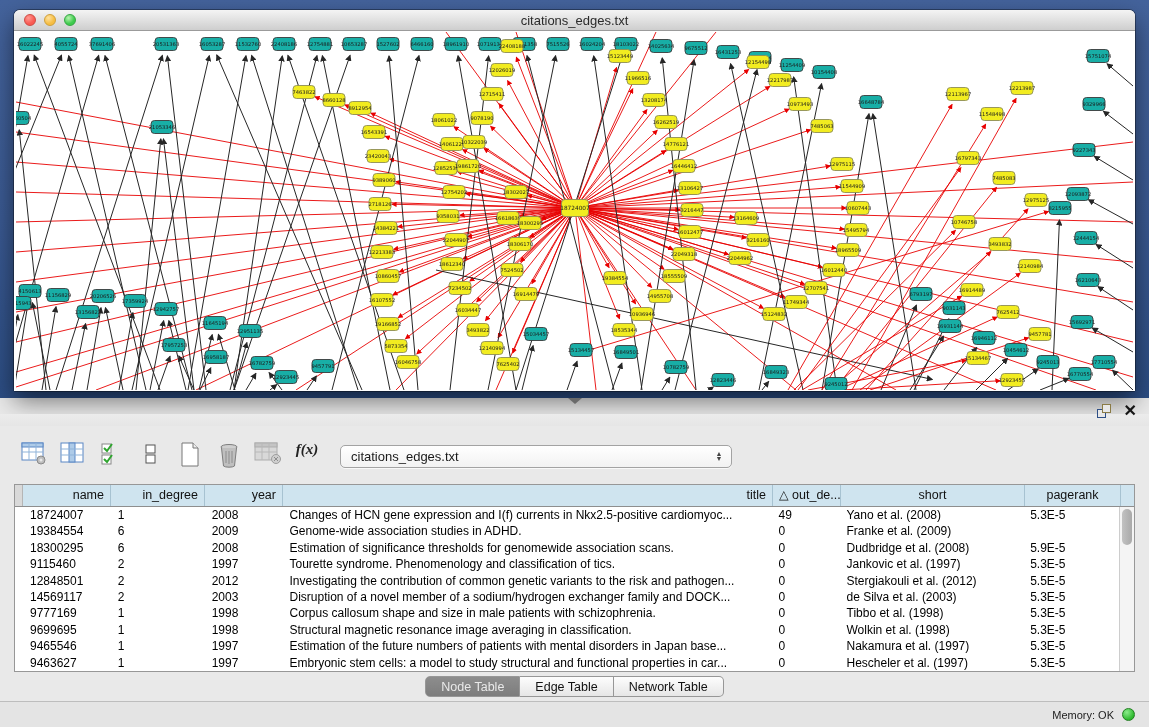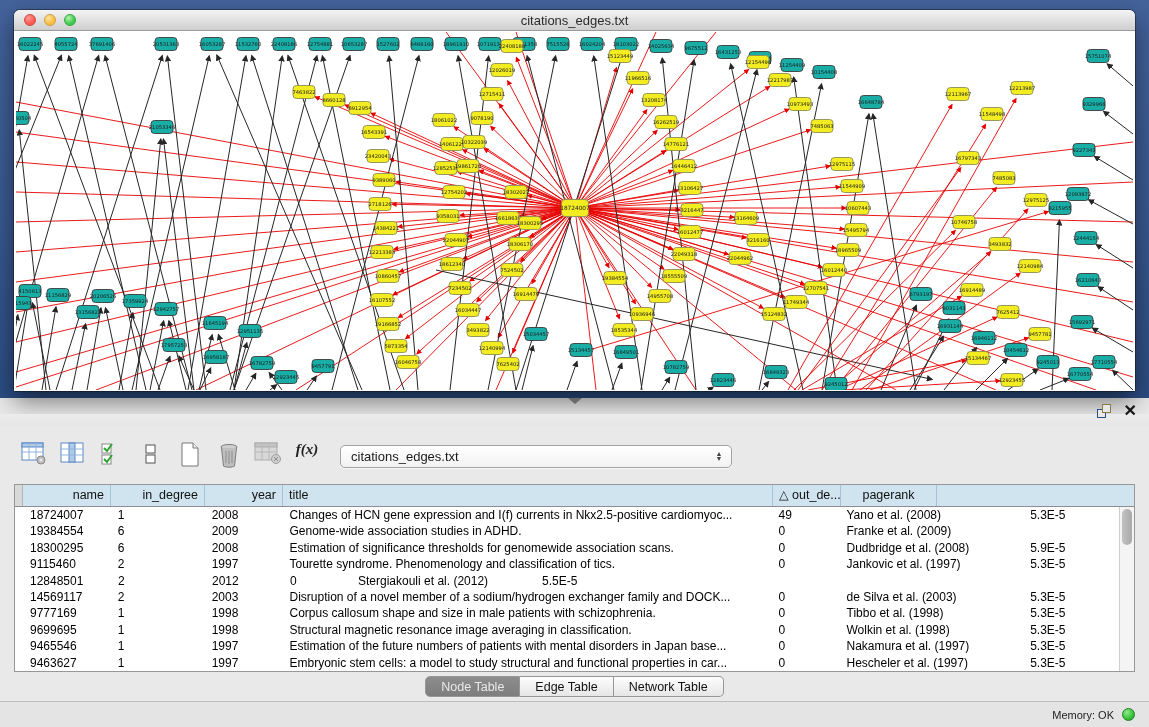--- a/index.html
+++ b/index.html
@@ -667,22 +667,23 @@
         </span>
     </div>
   </div>
 
   <div id="data-table">
     <div id="thead">
         <div class="gut"></div>
         <div class="th" style="width: 88px; text-align: right;">name</div>
         <div class="th" style="width: 94px; text-align: right;">in_degree</div>
         <div class="th" style="width: 78px; text-align: right;">year</div>
-        <div class="th" style="width: 490px; ">title</div>
+        <div class="th" style="width: 490px; text-align: right;">title</div>
         <div class="th" style="width: 68px; text-align: left;">△ out_de...</div>
+        <div class="th" style="width: 184px; text-align: center;">short</div>
         <div class="th" style="width: 96px; text-align: center;">pagerank</div>
       </div>
     <div id="tbody">
         <div class="tr">
           <div style="width:8px"></div>
           <div class="td" style="width: 88px;">18724007</div>
           <div class="td" style="width: 94px;">1</div>
           <div class="td" style="width: 78px;">2008</div>
           <div class="td" style="width: 490px;">Changes of HCN gene expression and I(f) currents in Nkx2.5-positive cardiomyoc...</div>
           <div class="td" style="width: 68px;">49</div>
@@ -717,20 +718,21 @@
           <div class="td" style="width: 490px;">Tourette syndrome. Phenomenology and classification of tics.</div>
           <div class="td" style="width: 68px;">0</div>
           <div class="td" style="width: 184px;">Jankovic et al. (1997)</div>
           <div class="td" style="width: 96px;">5.3E-5</div>
         </div>
         <div class="tr">
           <div style="width:8px"></div>
           <div class="td" style="width: 88px;">12848501</div>
           <div class="td" style="width: 94px;">2</div>
           <div class="td" style="width: 78px;">2012</div>
+          <div class="td" style="width: 490px;">Investigating the contribution of common genetic variants to the risk and pathogen...</div>
           <div class="td" style="width: 68px;">0</div>
           <div class="td" style="width: 184px;">Stergiakouli et al. (2012)</div>
           <div class="td" style="width: 96px;">5.5E-5</div>
         </div>
         <div class="tr">
           <div style="width:8px"></div>
           <div class="td" style="width: 88px;">14569117</div>
           <div class="td" style="width: 94px;">2</div>
           <div class="td" style="width: 78px;">2003</div>
           <div class="td" style="width: 490px;">Disruption of a novel member of a sodium/hydrogen exchanger family and DOCK...</div>

